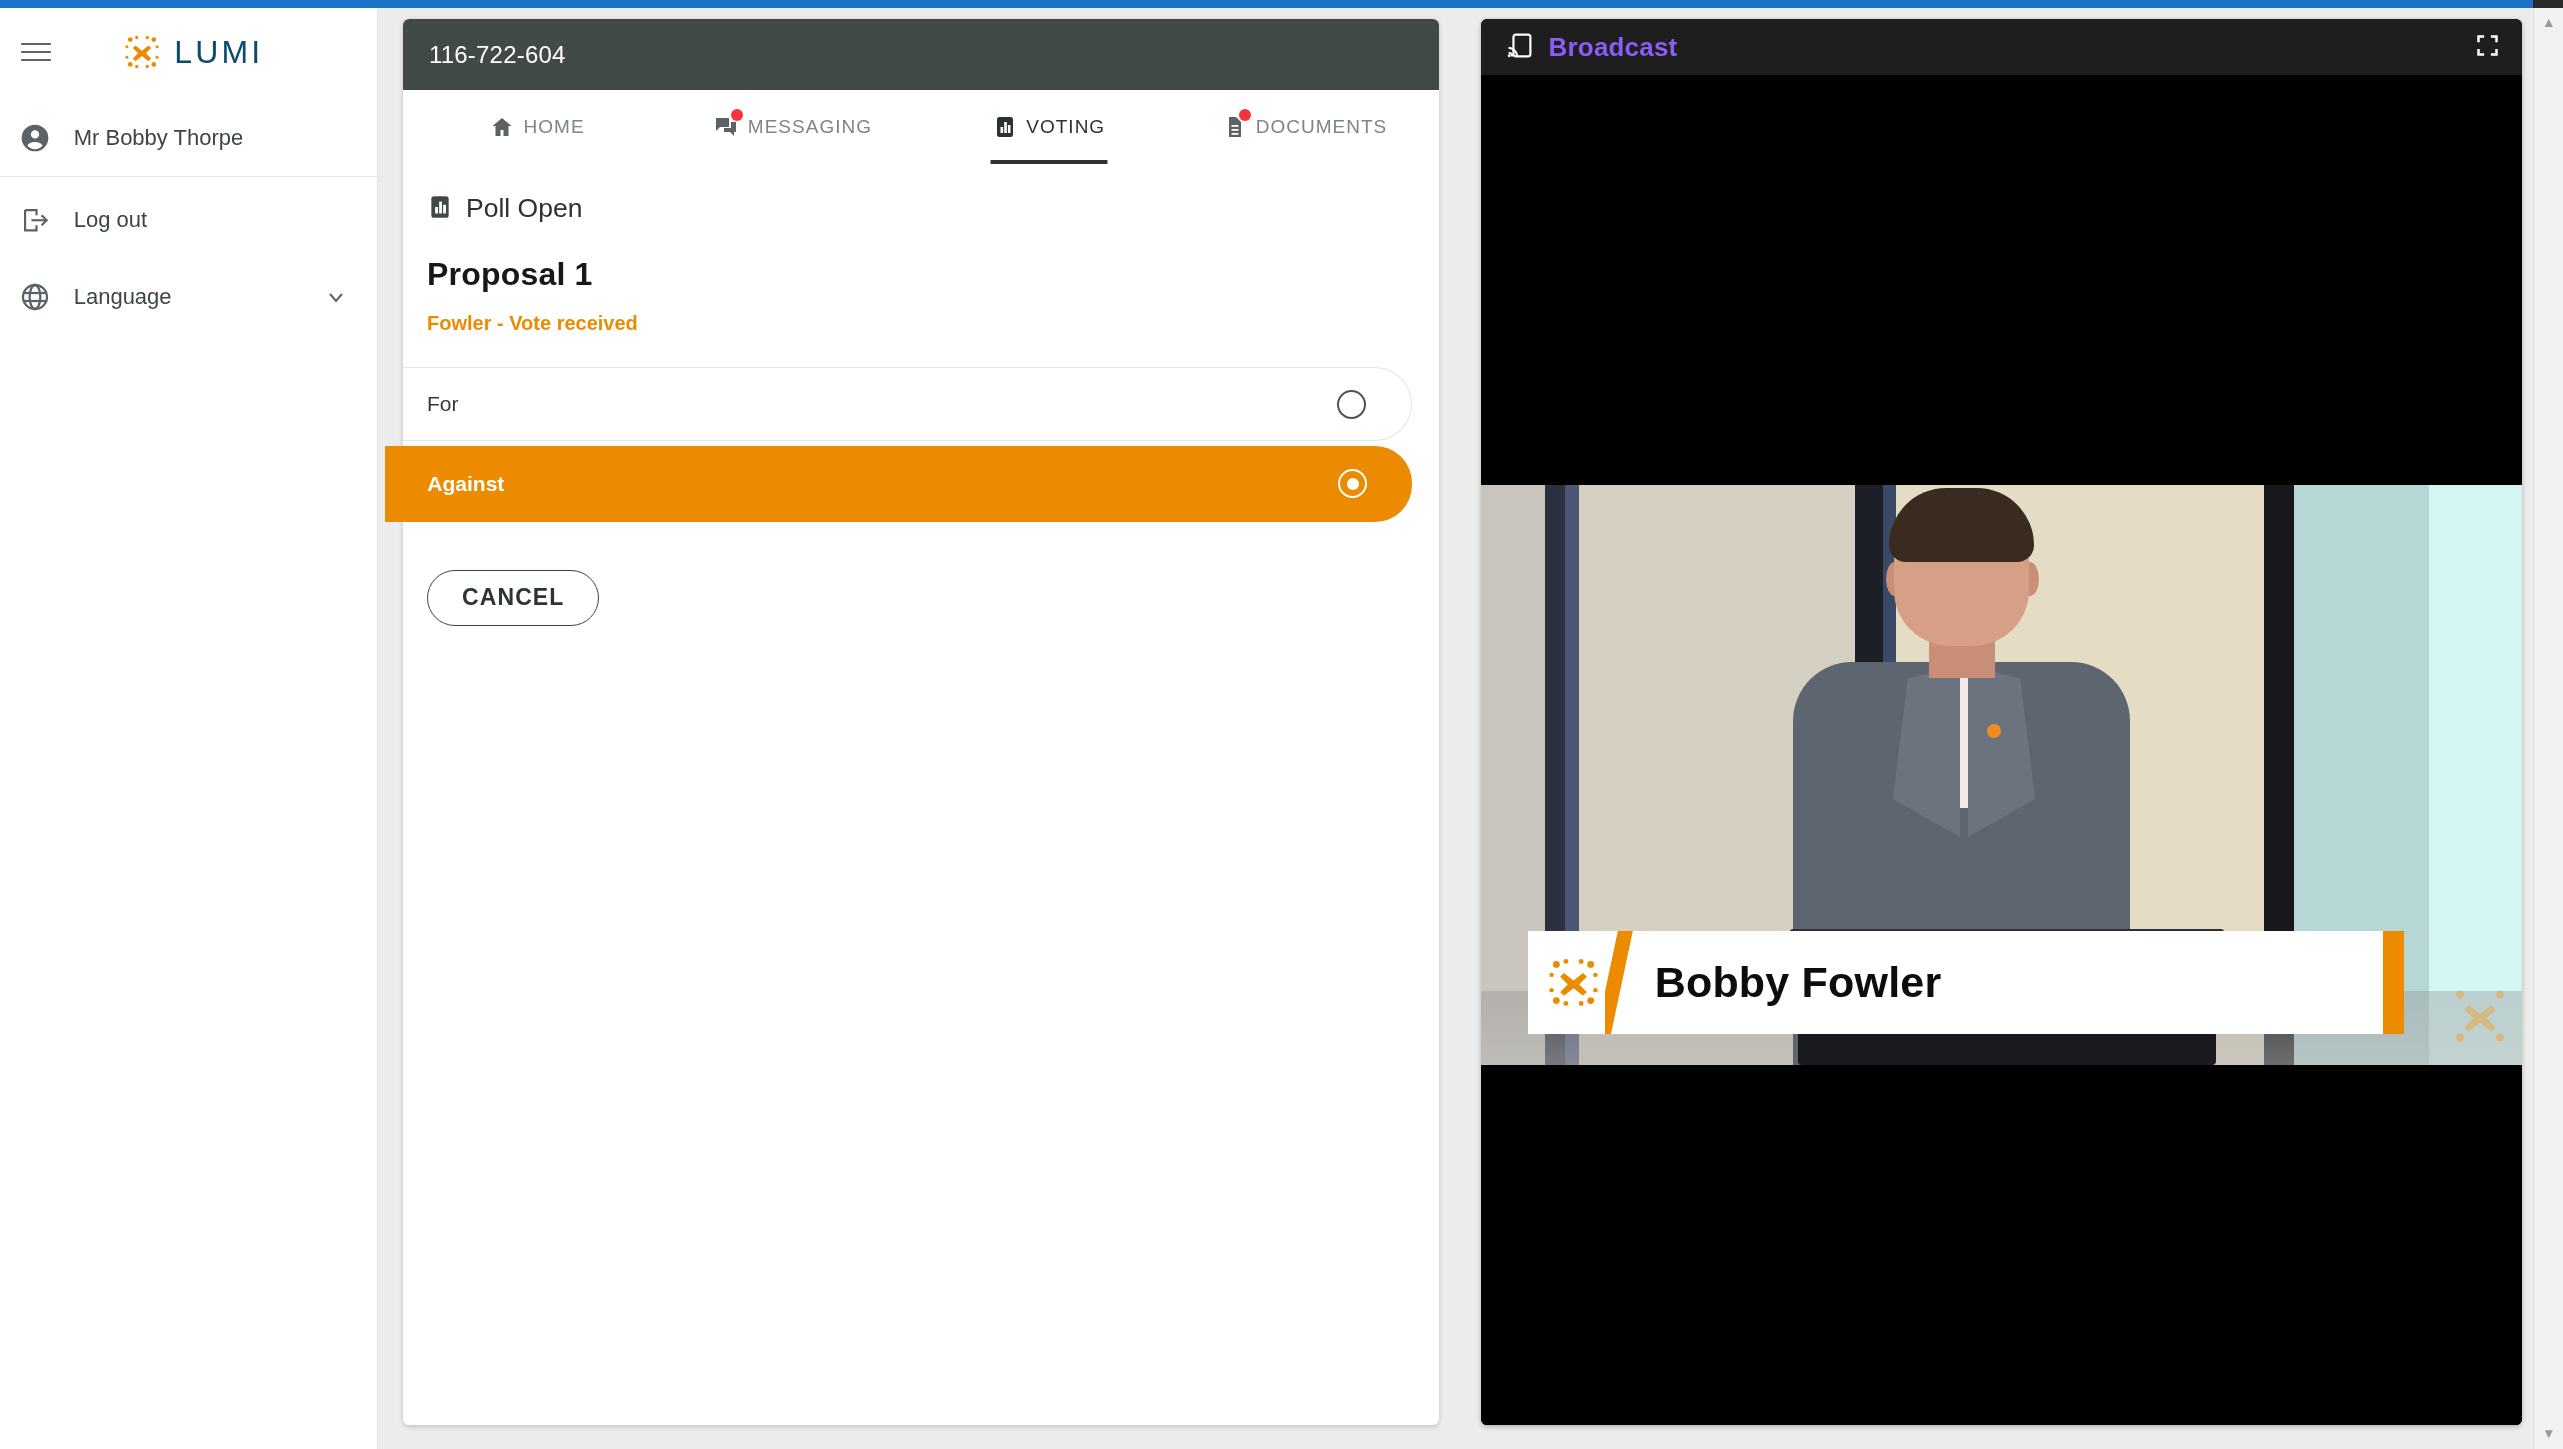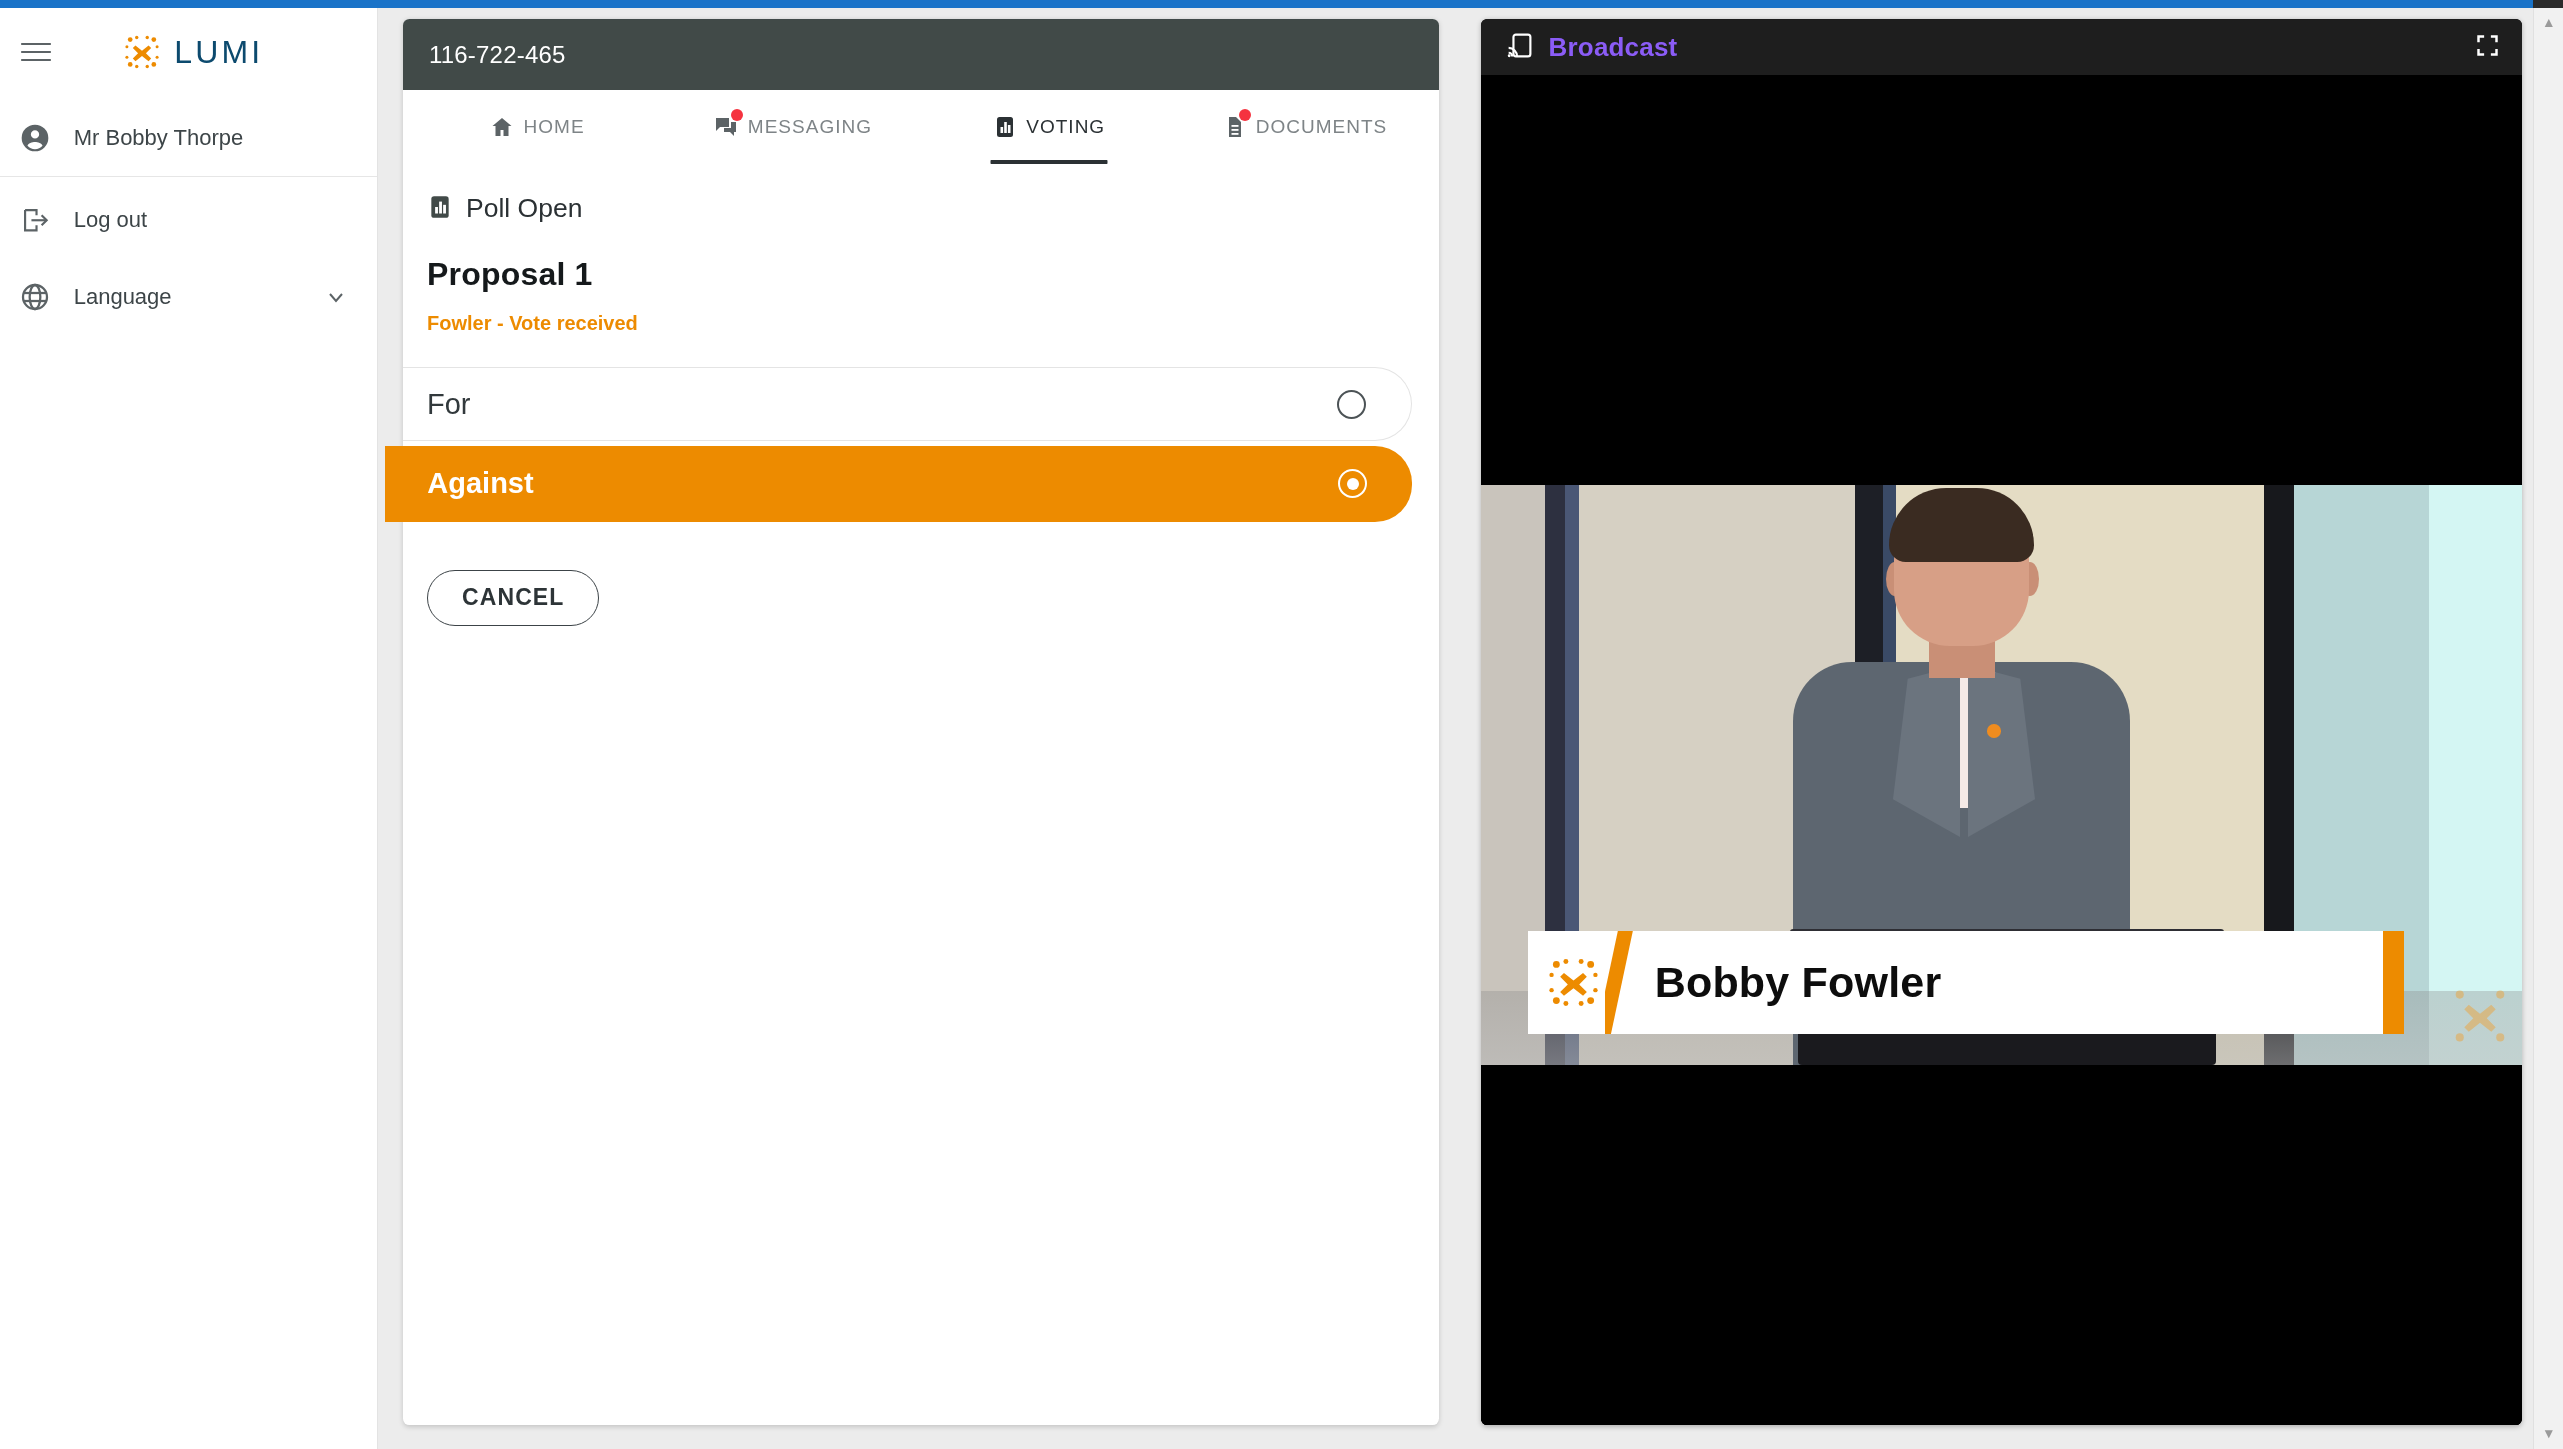--- a/index.html
+++ b/index.html
@@ -198,21 +198,21 @@
   }
   .option-row.selected {
     background: #ed8b00;
     border-radius: 0 37px 37px 0;
     margin-right: 27px;
     margin-left: -17.7px;
     padding-left: 42px;
     height: 76px;
   }
   .option-row .opt-label {
-    font-size: 29px; color: #32393c; font-weight: 400;
+    font-size: 21px; color: #32393c; font-weight: 400;
   }
   .option-row.selected .opt-label {
     color: #ffffff; font-weight: 700;
   }
   .radio-outer {
     width: 29px; height: 29px; border-radius: 50%;
     border: 2.4px solid #4c5356;
     display: flex; align-items: center; justify-content: center;
     flex: 0 0 auto;
   }
@@ -481,21 +481,21 @@
           <polyline points="6 9 12 16 18 9"></polyline>
         </svg>
       </span>
     </div>
   </div>
 </aside>
 
 <section class="vote-card">
 
   <div class="vote-card-head">
-    <span class="meeting-id">116-722-465</span>
+    <span class="meeting-id">116-722-604</span>
   </div>
 
   <nav class="tabbar">
 
     <div class="tab">
       <span class="t-icon">
         <svg width="24" height="24" viewBox="0 0 24 24" fill="currentColor">
           <path d="M12 3L2.5 11h3v10h5v-6h3v6h5V11h3z"></path>
         </svg>
       </span>

